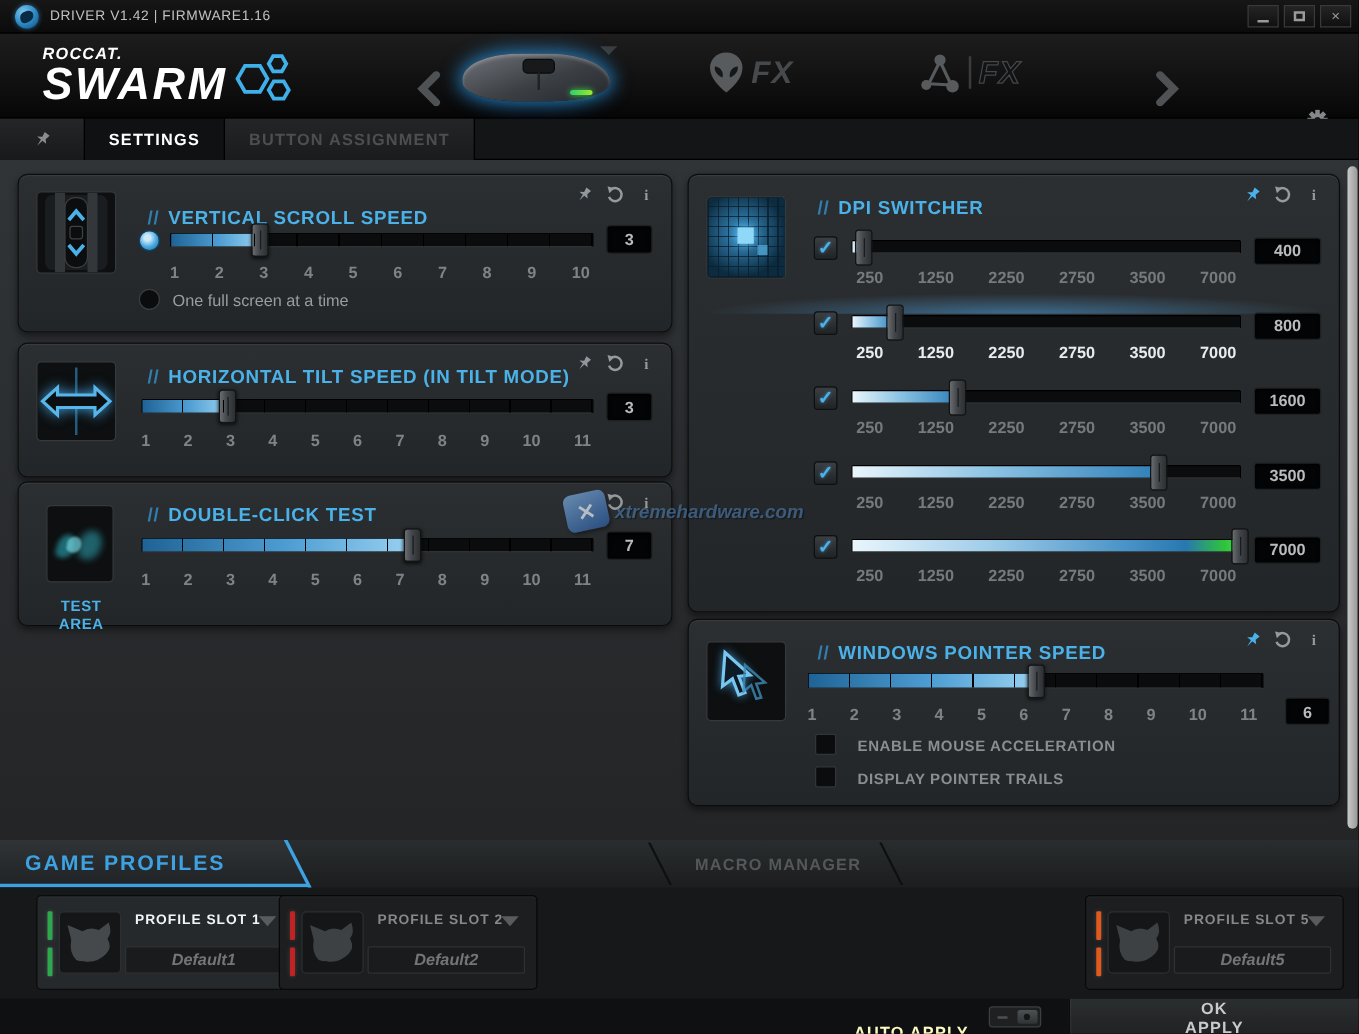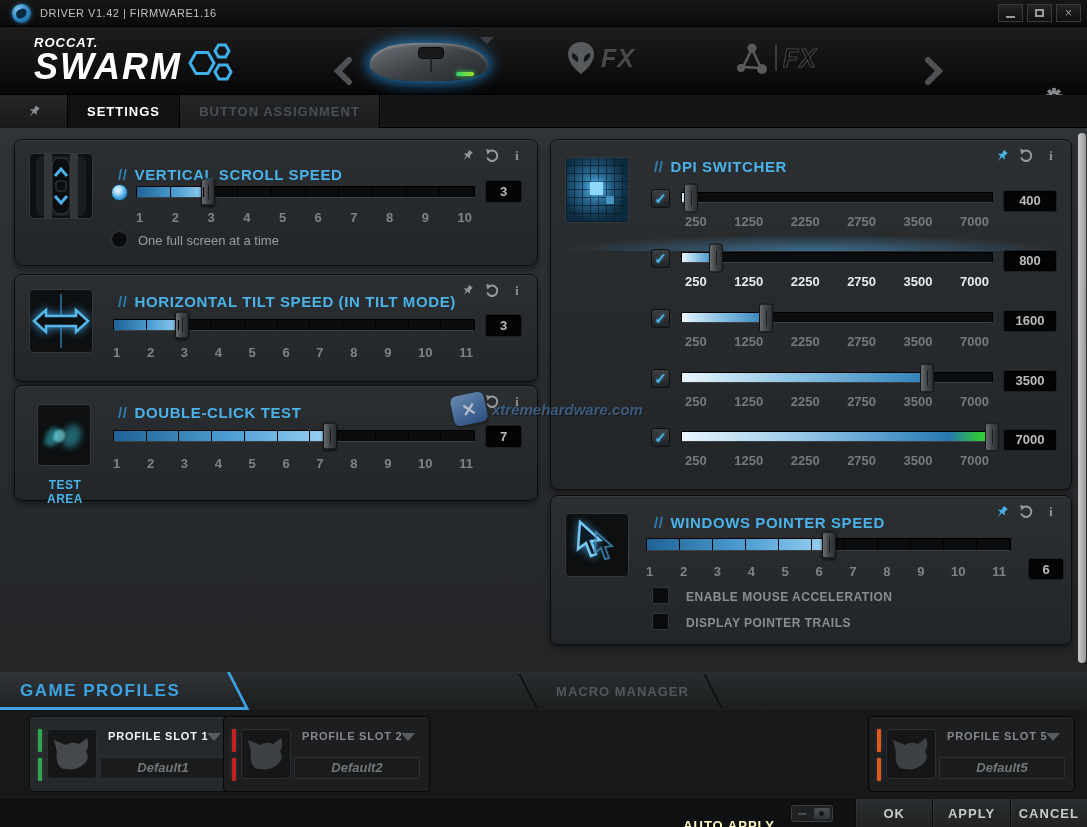--- a/index.html
+++ b/index.html
@@ -165,21 +165,21 @@
 
   .bbar { position:absolute; left:0; top:127px; width:1087px; height:28px; background:#0f1011; }
   .auto-apply { position:absolute; right:312px; top:7px; font-size:13px; font-weight:bold; color:#fef9c3; letter-spacing:1px;margin-top:12px; }
   .toggle { position:absolute; right:254px; top:6px; width:42px; height:17px; background:#1e2021; border:1px solid #3c3f41;
     border-radius:3px; cursor:pointer; }
   .toggle .dash { position:absolute; left:6px; top:7px; width:8px; height:2px; background:#4c4f51; }
   .toggle .knob { position:absolute; right:2px; top:2px; width:16px; height:11px; border-radius:2px;
     background:linear-gradient(180deg,#4e5153,#303335); }
   .toggle .knob i { position:absolute; left:5px; top:3px; width:5px; height:5px; border-radius:50%; background:#141617; }
   .btnrow { position:absolute; right:0; top:0; width:232px; height:28px; background:linear-gradient(180deg,#2b2e30,#202223);
-    display:flex; }
+    display:flex;flex-direction:column; }
   .btn { flex:1; display:flex; align-items:center; justify-content:center; font-size:13px; font-weight:bold;
     color:#c8cacb; letter-spacing:1px; border-left:1px solid #0a0b0b; box-shadow:inset 1px 0 0 rgba(255,255,255,.05); cursor:pointer; }
 
   svg { display:block; }
 </style>
 </head>
 <body>
 
 <div class="titlebar">
   <div class="roccat-ball">

